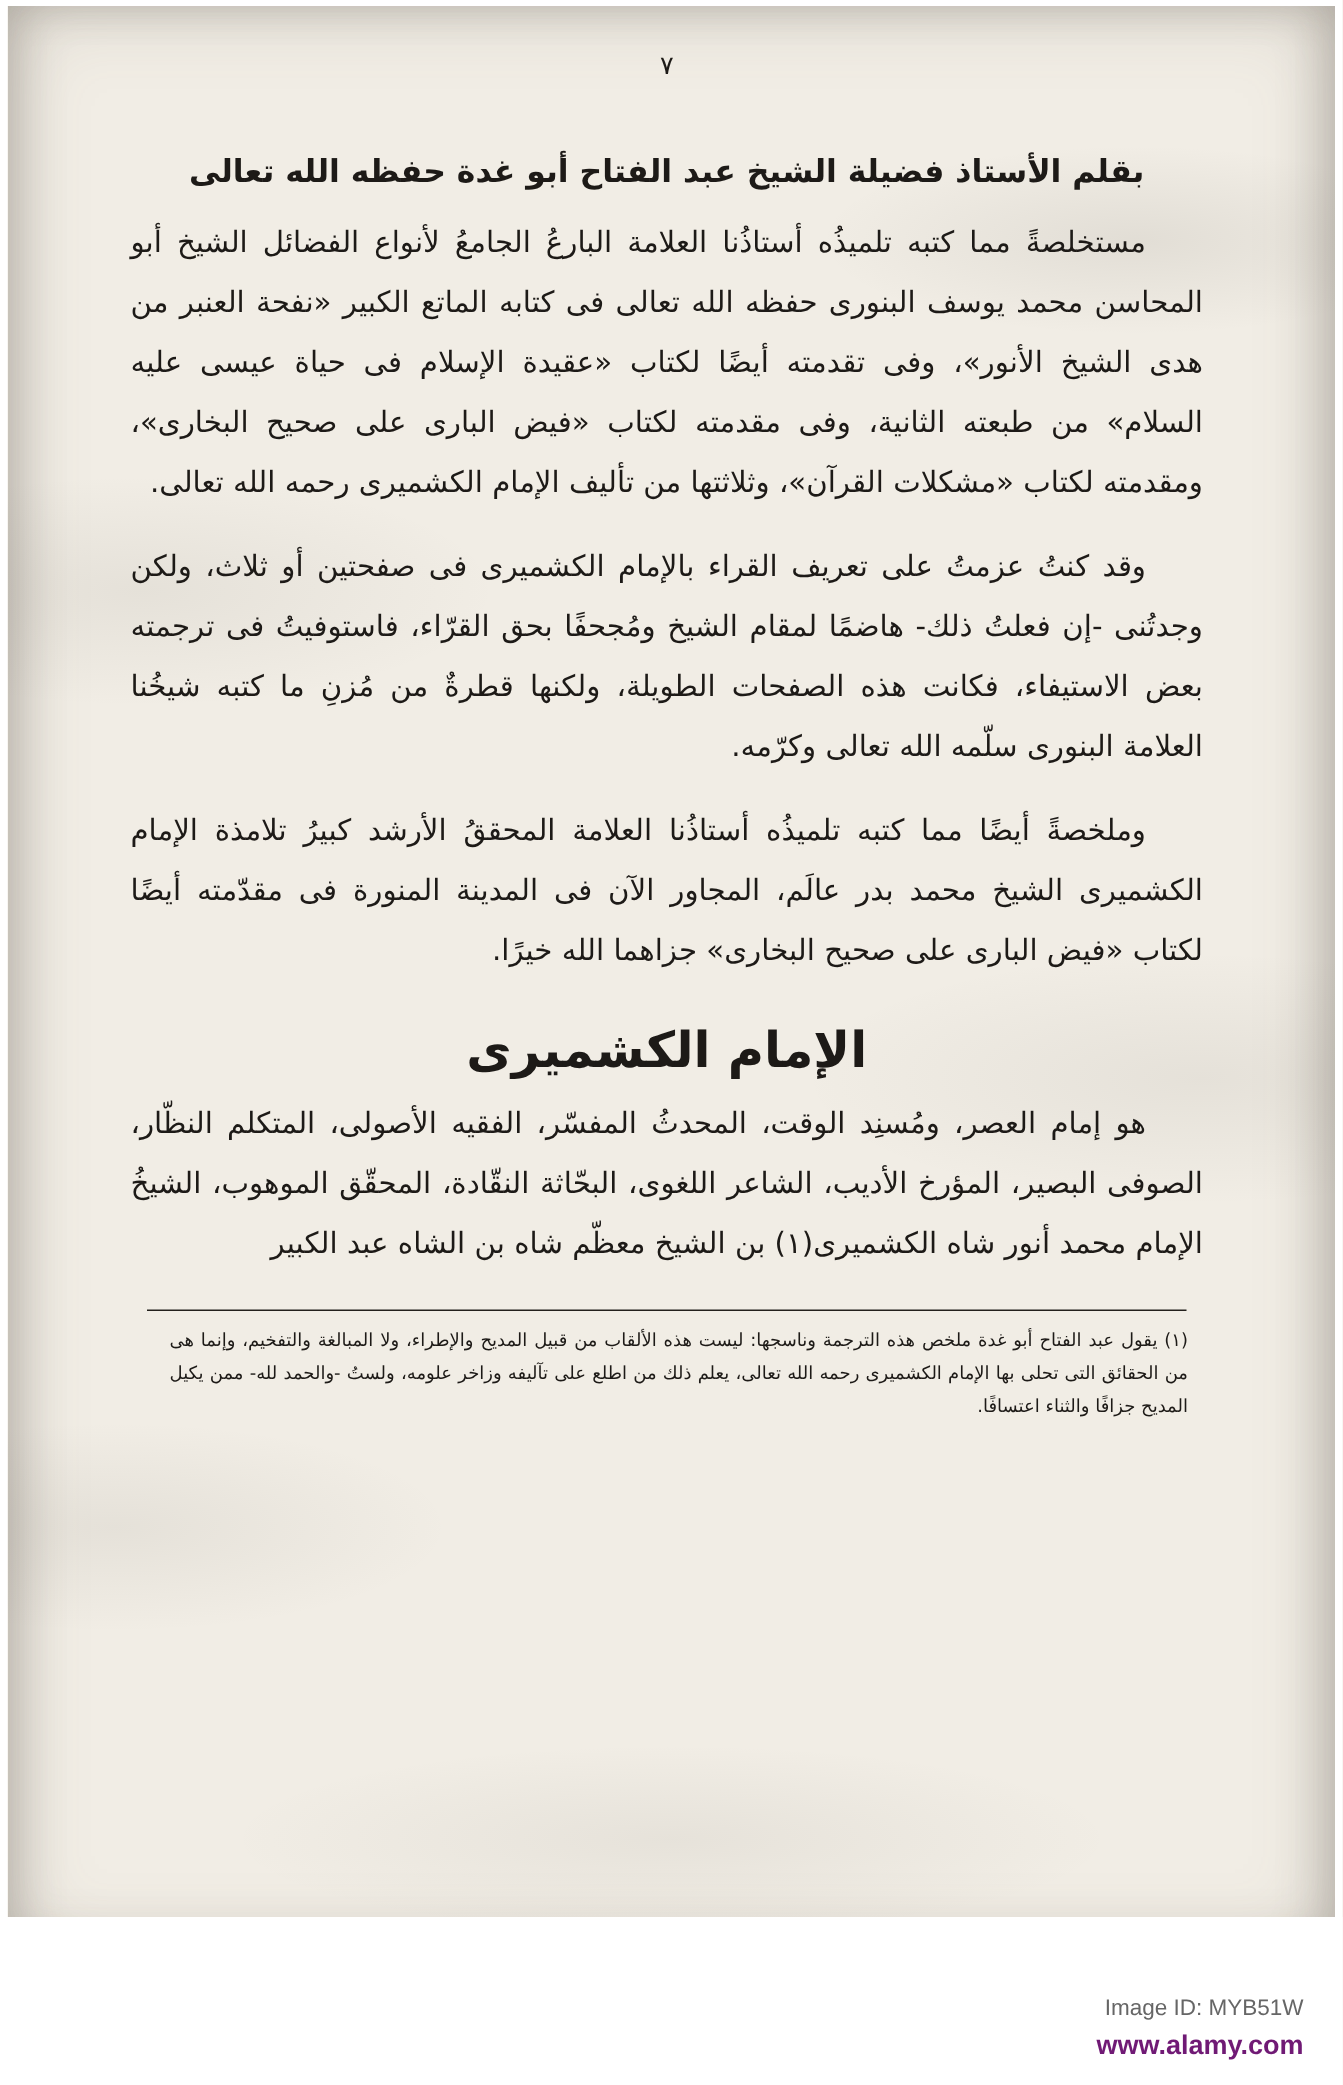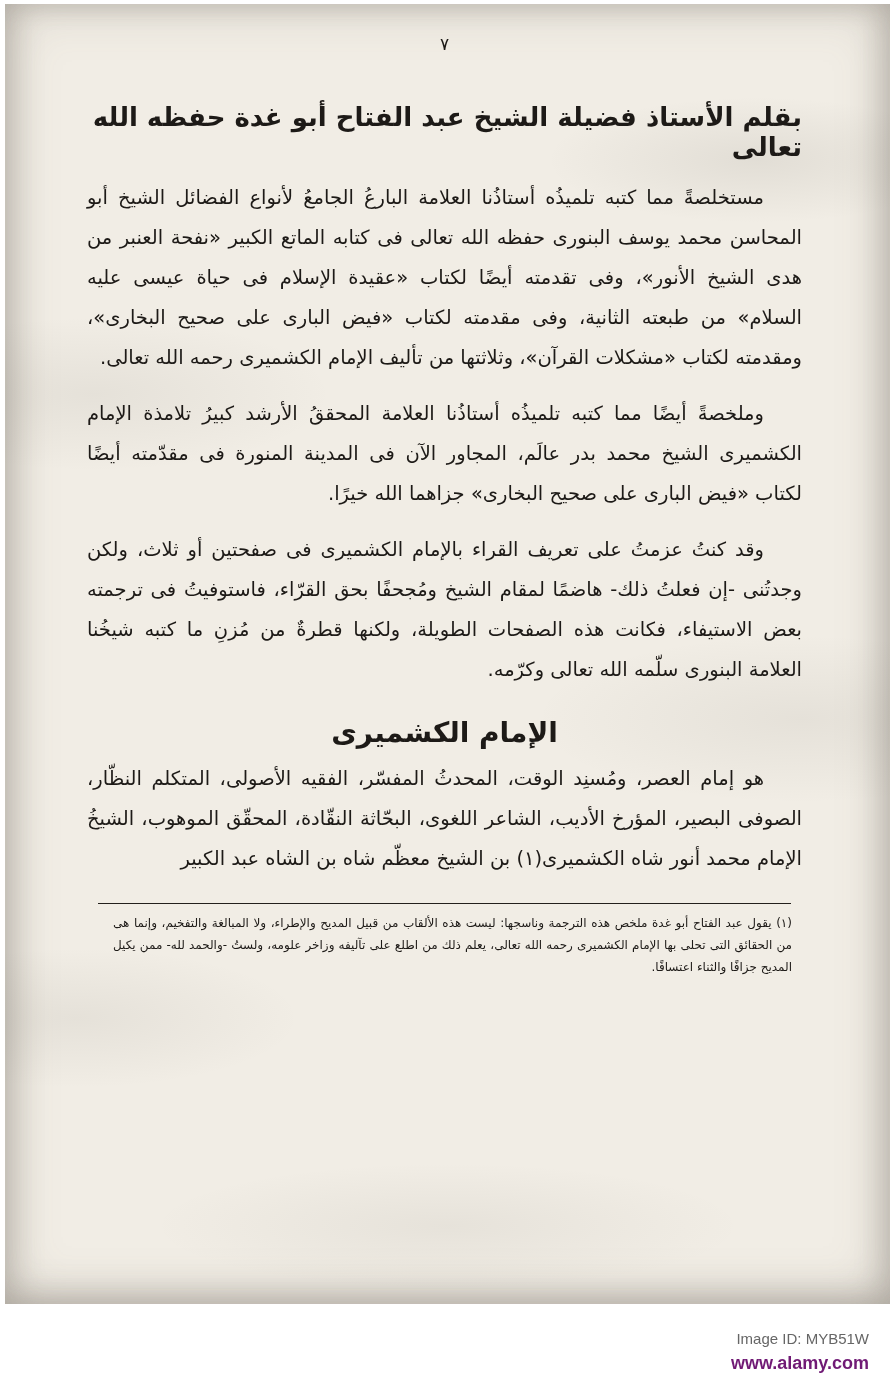--- a/index.html
+++ b/index.html
@@ -58,40 +58,40 @@
 
   .title {
     text-align: center;
     font-size: 40px;
     font-weight: bold;
     margin: 8px 0 0 0;
     letter-spacing: 0.5px;
   }
 
   .byline {
-    text-align: right;
-    font-size: 26px;
+    text-align: center;
+    font-size: 21px;
     font-weight: bold;
     margin: 48px 0 0 0;
   }
 
   .para {
     font-size: 19.5px;
     line-height: 2.05;
     text-align: justify;
     text-align-last: right;
     margin: 16px 0 0 0;
     text-indent: 38px;
   }
   .para.first {
   }
 
   .section-heading {
     text-align: center;
-    font-size: 28px;
+    font-size: 33px;
     font-weight: bold;
     margin: 26px 0 0 0;
   }
 
   .section-para {
     margin-top: 10px;
   }
 
   .footnote-rule {
     border: none;
@@ -108,21 +108,21 @@
     margin: 8px 0 0 0;
     padding: 0 10px 0 26px;
   }
 
   
   .watermark-strip {
     position: absolute;
     left: 0;
     right: 0;
     bottom: 0;
-    height: 86px;
+    height: 112px;
     background: #ffffff;
   }
   .watermark {
     position: absolute;
     right: 26px;
     bottom: 16px;
     text-align: right;
     color: #666666;
     font-family: "Liberation Sans", sans-serif;
     direction: ltr;
@@ -145,23 +145,23 @@
 
   <div class="content">
 
     <div class="page-number">٧</div>
 
 
     <div class="byline">بقلم الأستاذ فضيلة الشيخ عبد الفتاح أبو غدة حفظه الله تعالى</div>
 
     <p class="para first">مستخلصةً مما كتبه تلميذُه أستاذُنا العلامة البارعُ الجامعُ لأنواع الفضائل الشيخ أبو المحاسن محمد يوسف البنورى حفظه الله تعالى فى كتابه الماتع الكبير «نفحة العنبر من هدى الشيخ الأنور»، وفى تقدمته أيضًا لكتاب «عقيدة الإسلام فى حياة عيسى عليه السلام» من طبعته الثانية، وفى مقدمته لكتاب «فيض البارى على صحيح البخارى»، ومقدمته لكتاب «مشكلات القرآن»، وثلاثتها من تأليف الإمام الكشميرى رحمه الله تعالى.</p>
 
+    <p class="para">وقد كنتُ عزمتُ على تعريف القراء بالإمام الكشميرى فى صفحتين أو ثلاث، ولكن وجدتُنى -إن فعلتُ ذلك- هاضمًا لمقام الشيخ ومُجحفًا بحق القرّاء، فاستوفيتُ فى ترجمته بعض الاستيفاء، فكانت هذه الصفحات الطويلة، ولكنها قطرةٌ من مُزنِ ما كتبه شيخُنا العلامة البنورى سلّمه الله تعالى وكرّمه.</p>
+
     <p class="para">وملخصةً أيضًا مما كتبه تلميذُه أستاذُنا العلامة المحققُ الأرشد كبيرُ تلامذة الإمام الكشميرى الشيخ محمد بدر عالَم، المجاور الآن فى المدينة المنورة فى مقدّمته أيضًا لكتاب «فيض البارى على صحيح البخارى» جزاهما الله خيرًا.</p>
-
-    <p class="para">وقد كنتُ عزمتُ على تعريف القراء بالإمام الكشميرى فى صفحتين أو ثلاث، ولكن وجدتُنى -إن فعلتُ ذلك- هاضمًا لمقام الشيخ ومُجحفًا بحق القرّاء، فاستوفيتُ فى ترجمته بعض الاستيفاء، فكانت هذه الصفحات الطويلة، ولكنها قطرةٌ من مُزنِ ما كتبه شيخُنا العلامة البنورى سلّمه الله تعالى وكرّمه.</p>
 
     <h2 class="section-heading">الإمام الكشميرى</h2>
 
     <p class="para section-para">هو إمام العصر، ومُسنِد الوقت، المحدثُ المفسّر، الفقيه الأصولى، المتكلم النظّار، الصوفى البصير، المؤرخ الأديب، الشاعر اللغوى، البحّاثة النقّادة، المحقّق الموهوب، الشيخُ الإمام محمد أنور شاه الكشميرى(١) بن الشيخ معظّم شاه بن الشاه عبد الكبير</p>
 
     <hr class="footnote-rule">
 
     <p class="footnote">(١) يقول عبد الفتاح أبو غدة ملخص هذه الترجمة وناسجها: ليست هذه الألقاب من قبيل المديح والإطراء، ولا المبالغة والتفخيم، وإنما هى من الحقائق التى تحلى بها الإمام الكشميرى رحمه الله تعالى، يعلم ذلك من اطلع على تآليفه وزاخر علومه، ولستُ -والحمد لله- ممن يكيل المديح جزافًا والثناء اعتسافًا.</p>
 
   </div>

